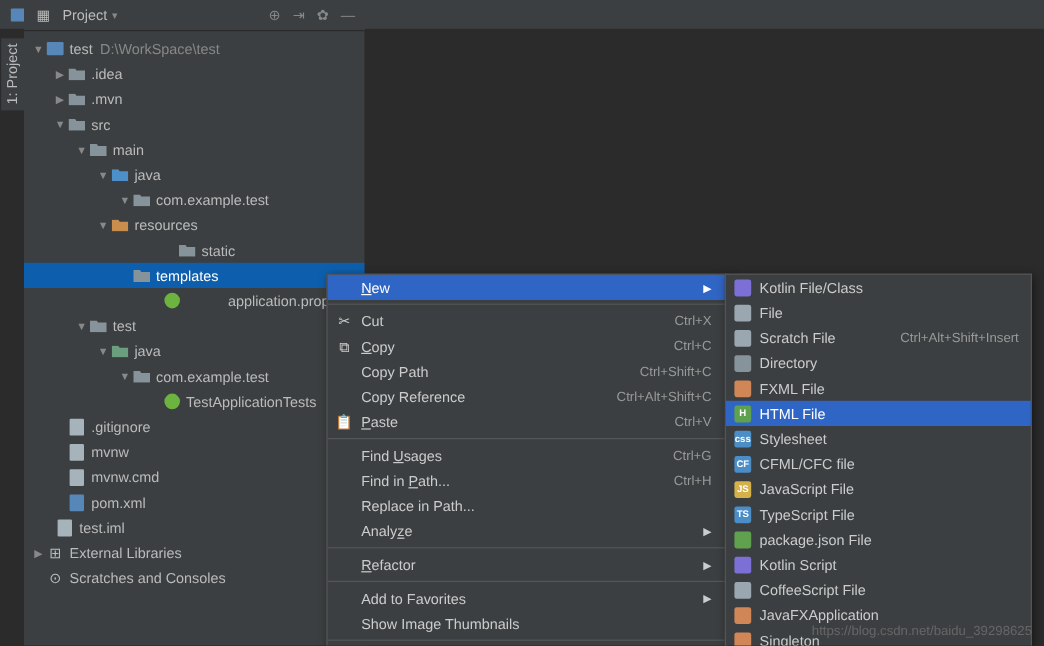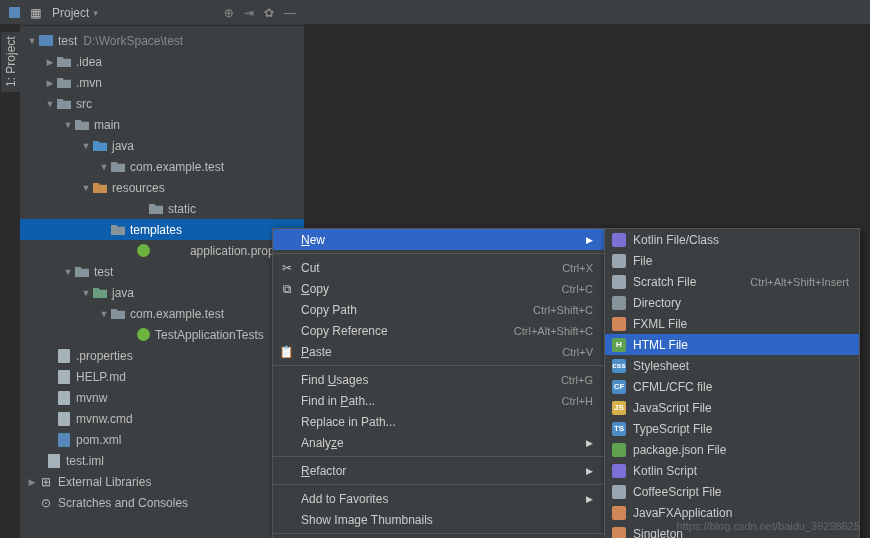--- a/index.html
+++ b/index.html
@@ -182,28 +182,21 @@
         <span class="ico">
           <span class="filei spring"></span>
         </span>
         <span>TestApplicationTests</span>
       </div>
       <div class="row" style="padding-left: 24px;">
         <span class="arr"></span>
         <span class="ico">
           <span class="filei "></span>
         </span>
-        <span>.properties</span>
-      </div>
-      <div class="row" style="padding-left: 24px;">
-        <span class="arr"></span>
-        <span class="ico">
-          <span class="filei "></span>
-        </span>
-        <span>HELP.md</span>
+        <span>.gitignore</span>
       </div>
       <div class="row" style="padding-left: 24px;">
         <span class="arr"></span>
         <span class="ico">
           <span class="filei "></span>
         </span>
         <span>mvnw</span>
       </div>
       <div class="row" style="padding-left: 24px;">
         <span class="arr"></span>

